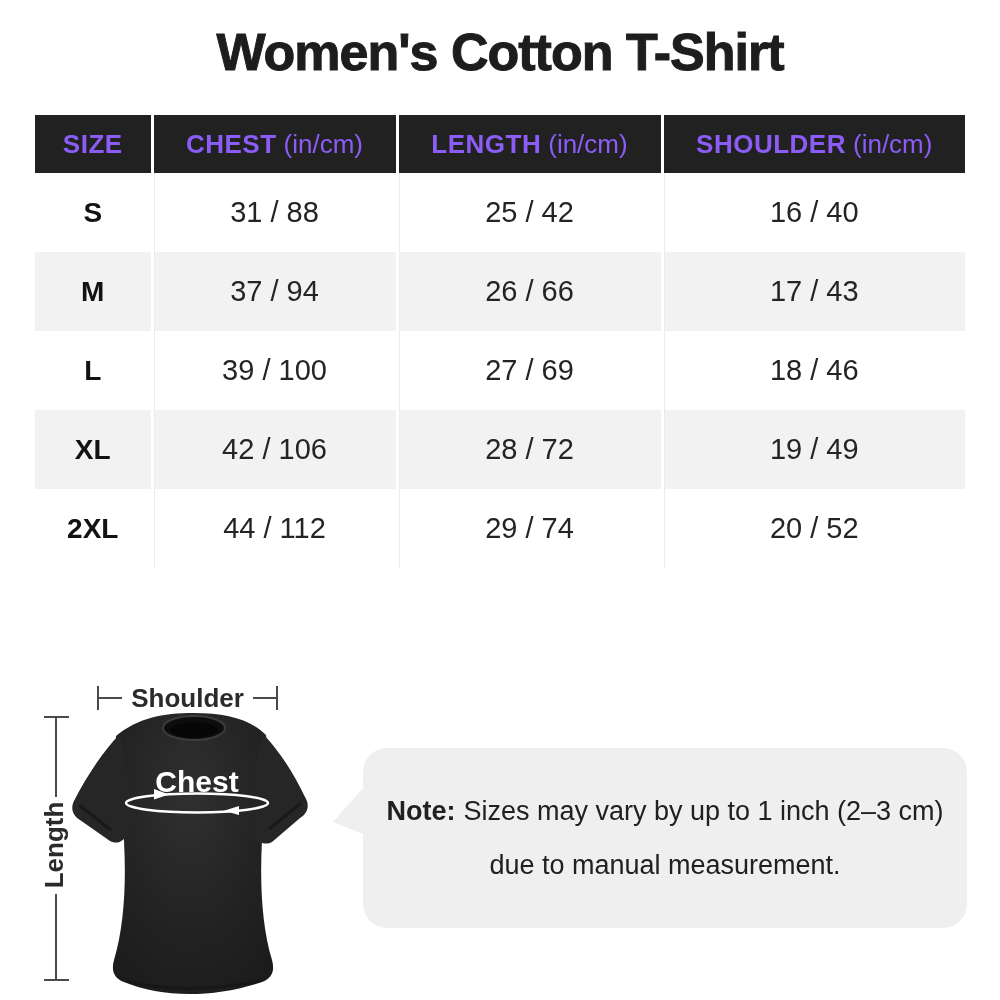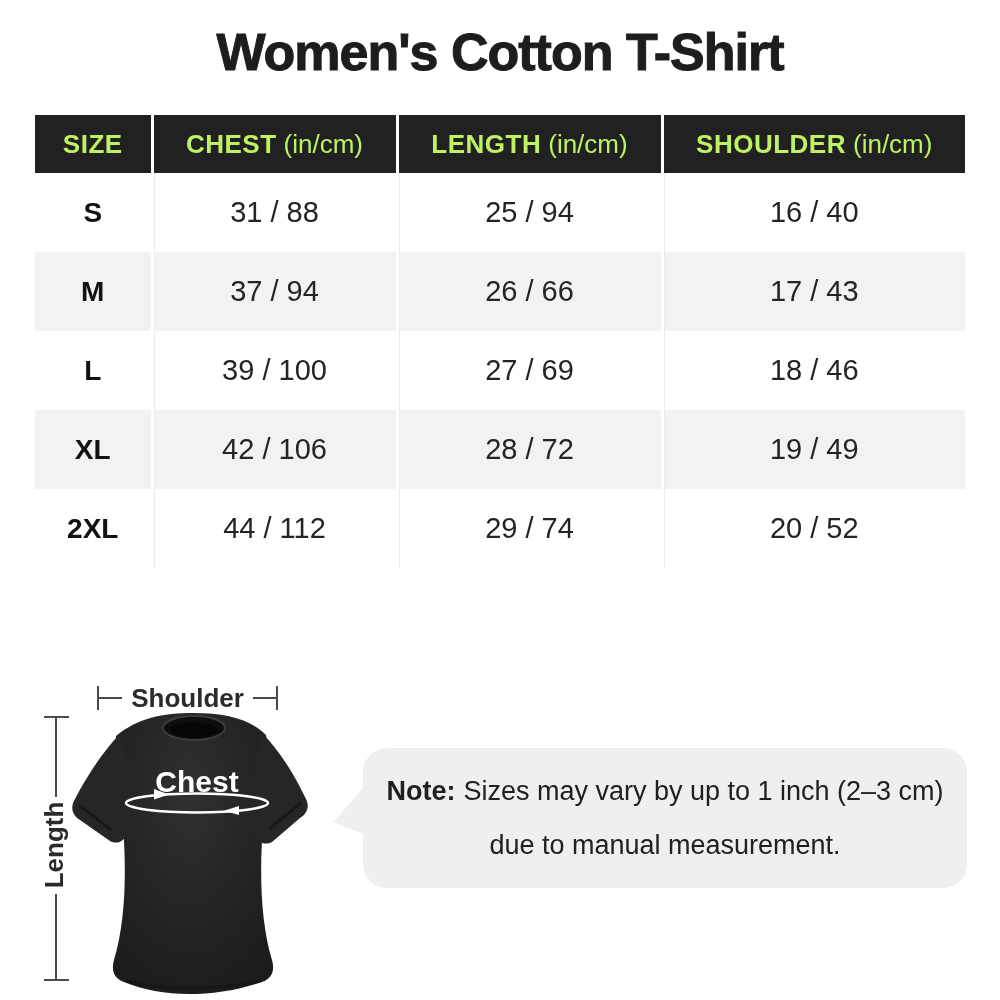--- a/index.html
+++ b/index.html
@@ -13,21 +13,21 @@
     position:absolute; left:0; right:0; top:22px; text-align:center;
     font-size:52px; font-weight:800; letter-spacing:-1px; color:#1d1d1d;
     -webkit-text-stroke:1px #1d1d1d;
   }
   
   table.size-table {
     position:absolute; left:35px; top:115px; width:930px;
     border-collapse:collapse; table-layout:fixed;
   }
   .size-table th {
-    background:#212121; color:#bef264; height:58px;
+    background:#212121; color:#8b5cf6; height:58px;
     font-size:26px; text-align:center; vertical-align:middle;
   }
   .size-table th .hname { font-weight:700; letter-spacing:.5px; }
   .size-table th .hunit { font-weight:400; margin-left:7px; }
   .size-table td {
     height:79px; text-align:center; vertical-align:middle;
     font-size:29px; color:#242424;
   }
   .size-table td.size-cell { font-weight:700; font-size:28px; color:#121212; }
   .size-table tbody tr:nth-child(even) { background:#f2f2f2; }
@@ -50,21 +50,21 @@
   .mline-v.upper { top:717px; height:80px; }
   .mline-v.lower { top:894px; height:86px; }
   .length-label {
     position:absolute; left:-16px; top:831px; width:140px; height:28px;
     text-align:center; transform:rotate(-90deg);
     font-size:26px; font-weight:600; color:#2b2b2b; line-height:28px;
   }
   .shirt-svg { position:absolute; left:62px; top:702px; width:248px; height:295px; }
   
   .note-bubble {
-    position:absolute; left:363px; top:748px; width:604px; height:140px;
+    position:absolute; left:363px; top:748px; width:604px; height:180px;
     background:#efefef; border-radius:24px;
     display:flex; flex-direction:column; align-items:center; justify-content:center;
     gap:22px; font-size:27px; color:#202020; text-align:center;
   }
   .note-bubble .note-prefix { font-weight:700; }
   .note-bubble .note-rest { margin-left:8px; }
   .note-line { line-height:1.2; }
   .note-tail { position:absolute; left:333px; top:783px; width:32px; height:54px; }
 </style>
 </head>
@@ -86,21 +86,21 @@
         <th><span class="hname">SIZE</span></th>
         <th><span class="hname">CHEST</span><span class="hunit">(in/cm)</span></th>
         <th><span class="hname">LENGTH</span><span class="hunit">(in/cm)</span></th>
         <th><span class="hname">SHOULDER</span><span class="hunit">(in/cm)</span></th>
       </tr>
     </thead>
     <tbody>
       <tr>
         <td class="size-cell">S</td>
         <td>31 / 88</td>
-        <td>25 / 94</td>
+        <td>25 / 42</td>
         <td>16 / 40</td>
       </tr>
       <tr>
         <td class="size-cell">M</td>
         <td>37 / 94</td>
         <td>26 / 66</td>
         <td>17 / 43</td>
       </tr>
       <tr>
         <td class="size-cell">L</td>

